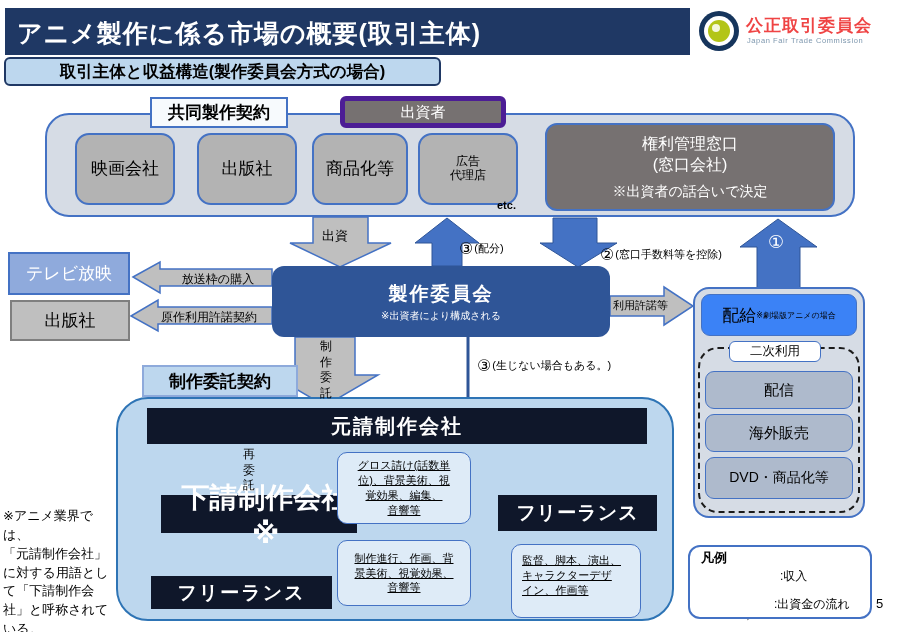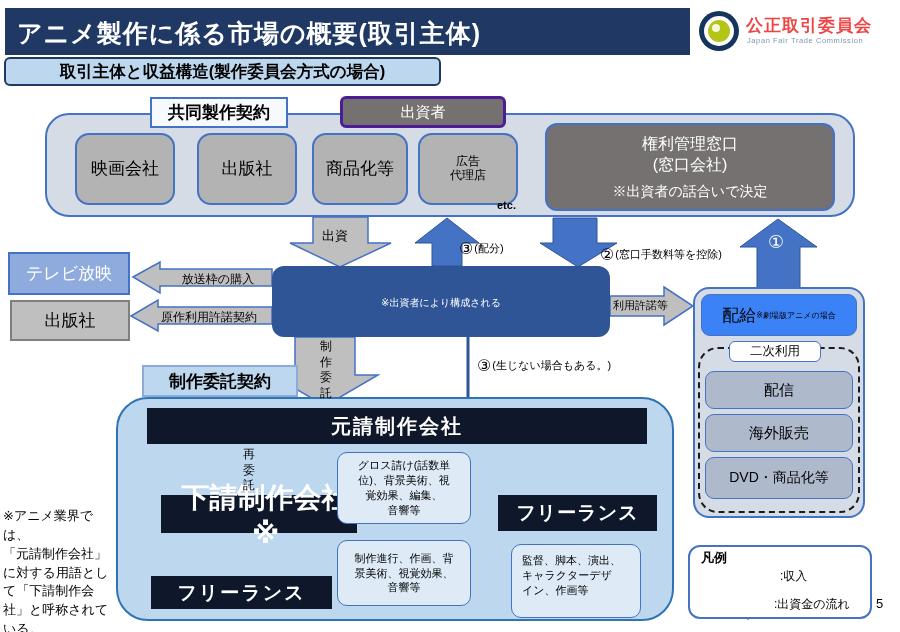--- a/index.html
+++ b/index.html
@@ -22,21 +22,21 @@
   .logo-sub{left:747px;top:36px;font-size:7.5px;color:#7d97ae;letter-spacing:.6px;}
 
   .subtitle{left:4px;top:57px;width:437px;height:29px;background:#bdd7ee;border:2px solid #1f3864;
             border-radius:6px;font-size:16.5px;font-weight:bold;}
 
   
   .consortium{left:45px;top:113px;width:810px;height:104px;background:#d6dce5;
               border:2px solid #4472c4;border-radius:24px;}
   .coprod-label{left:150px;top:97px;width:138px;height:31px;background:#f7fafd;border:2px solid #4472c4;
                 font-size:17px;font-weight:bold;}
-  .investor-label{left:340px;top:96px;width:166px;height:32px;background:#767171;border:3px solid #4c1d95;
+  .investor-label{left:340px;top:96px;width:166px;height:32px;background:#767171;border:5px solid #4c1d95;
                   border-radius:6px;color:#fff;font-size:15px;}
   .member{top:133px;height:72px;background:#b3b3b3;border:2px solid #4472c4;border-radius:14px;
           font-size:17px;line-height:1.15;}
   .etc{left:497px;top:199px;font-size:11px;font-weight:bold;}
   .rights{left:545px;top:123px;width:290px;height:88px;background:#767171;border:2px solid #4472c4;
           border-radius:12px;color:#fff;}
   .rights .l1{font-size:16px;}
   .rights .nt{font-size:14px;margin-top:7px;font-family:Liberation Serif, serif;}
 
   
@@ -62,21 +62,21 @@
   
   .prodcontract{left:142px;top:365px;width:156px;height:32px;background:#bdd7ee;border:2px solid #8eaadb;
                 font-size:17px;font-weight:bold;}
   .prodcontainer{left:116px;top:397px;width:558px;height:224px;background:#bdd7ee;
                  border:2.5px solid #2e74b5;border-radius:32px;}
   .bluebar{background:#0f172a;color:#fff;font-weight:bold;}
   .prime{left:147px;top:408px;width:500px;height:36px;font-size:20px;letter-spacing:2px;}
   .subcon{left:161px;top:495px;width:196px;height:38px;font-size:28px;padding-left:13px;}
   .freel{left:151px;top:576px;width:181px;height:33px;font-size:19px;letter-spacing:2px;}
   .freer{left:498px;top:495px;width:159px;height:36px;font-size:19px;letter-spacing:1px;}
-  .callout{background:#deebf7;border:1.5px solid #4472c4;border-radius:10px;font-size:11px;line-height:1.35;}
+  .callout{background:#deebf7;border:1.5px solid #4472c4;border-radius:10px;font-size:11px;line-height:1.35;text-decoration:underline;}
   .co1{left:337px;top:452px;width:134px;height:72px;}
   .co2{left:337px;top:540px;width:134px;height:66px;}
   .co3{left:511px;top:544px;width:130px;height:74px;justify-content:flex-start;align-items:flex-start;
        text-align:left;padding:8px 6px 0 10px;}
 
   
   .flbl{font-size:12px;}
   .vlbl{font-size:12px;line-height:1.3;width:16px;text-align:center;}
   .numlbl{font-size:11px;}
   .numglyph{font-size:16px;margin-right:1px;}
@@ -160,20 +160,21 @@
 <div class="abs ctr member pre" style="left:418px;width:100px;font-size:12px;">広告
 代理店</div>
 <div class="abs etc">etc.</div>
 <div class="abs col rights">
   <div class="l1">権利管理窓口</div>
   <div class="l1">(窓口会社)</div>
   <div class="nt">※出資者の話合いで決定</div>
 </div>
 
 <div class="abs col committee">
+  <div class="tt">製作委員会</div>
   <div class="nt">※出資者により構成される</div>
 </div>
 
 <div class="abs ctr tvbox">テレビ放映</div>
 <div class="abs ctr pubbox">出版社</div>
 
 <div class="abs distcol"></div>
 <div class="abs ctr haikyu">
   <span class="big">配給</span>
     <span class="sm">※劇場版アニメの場合</span>

